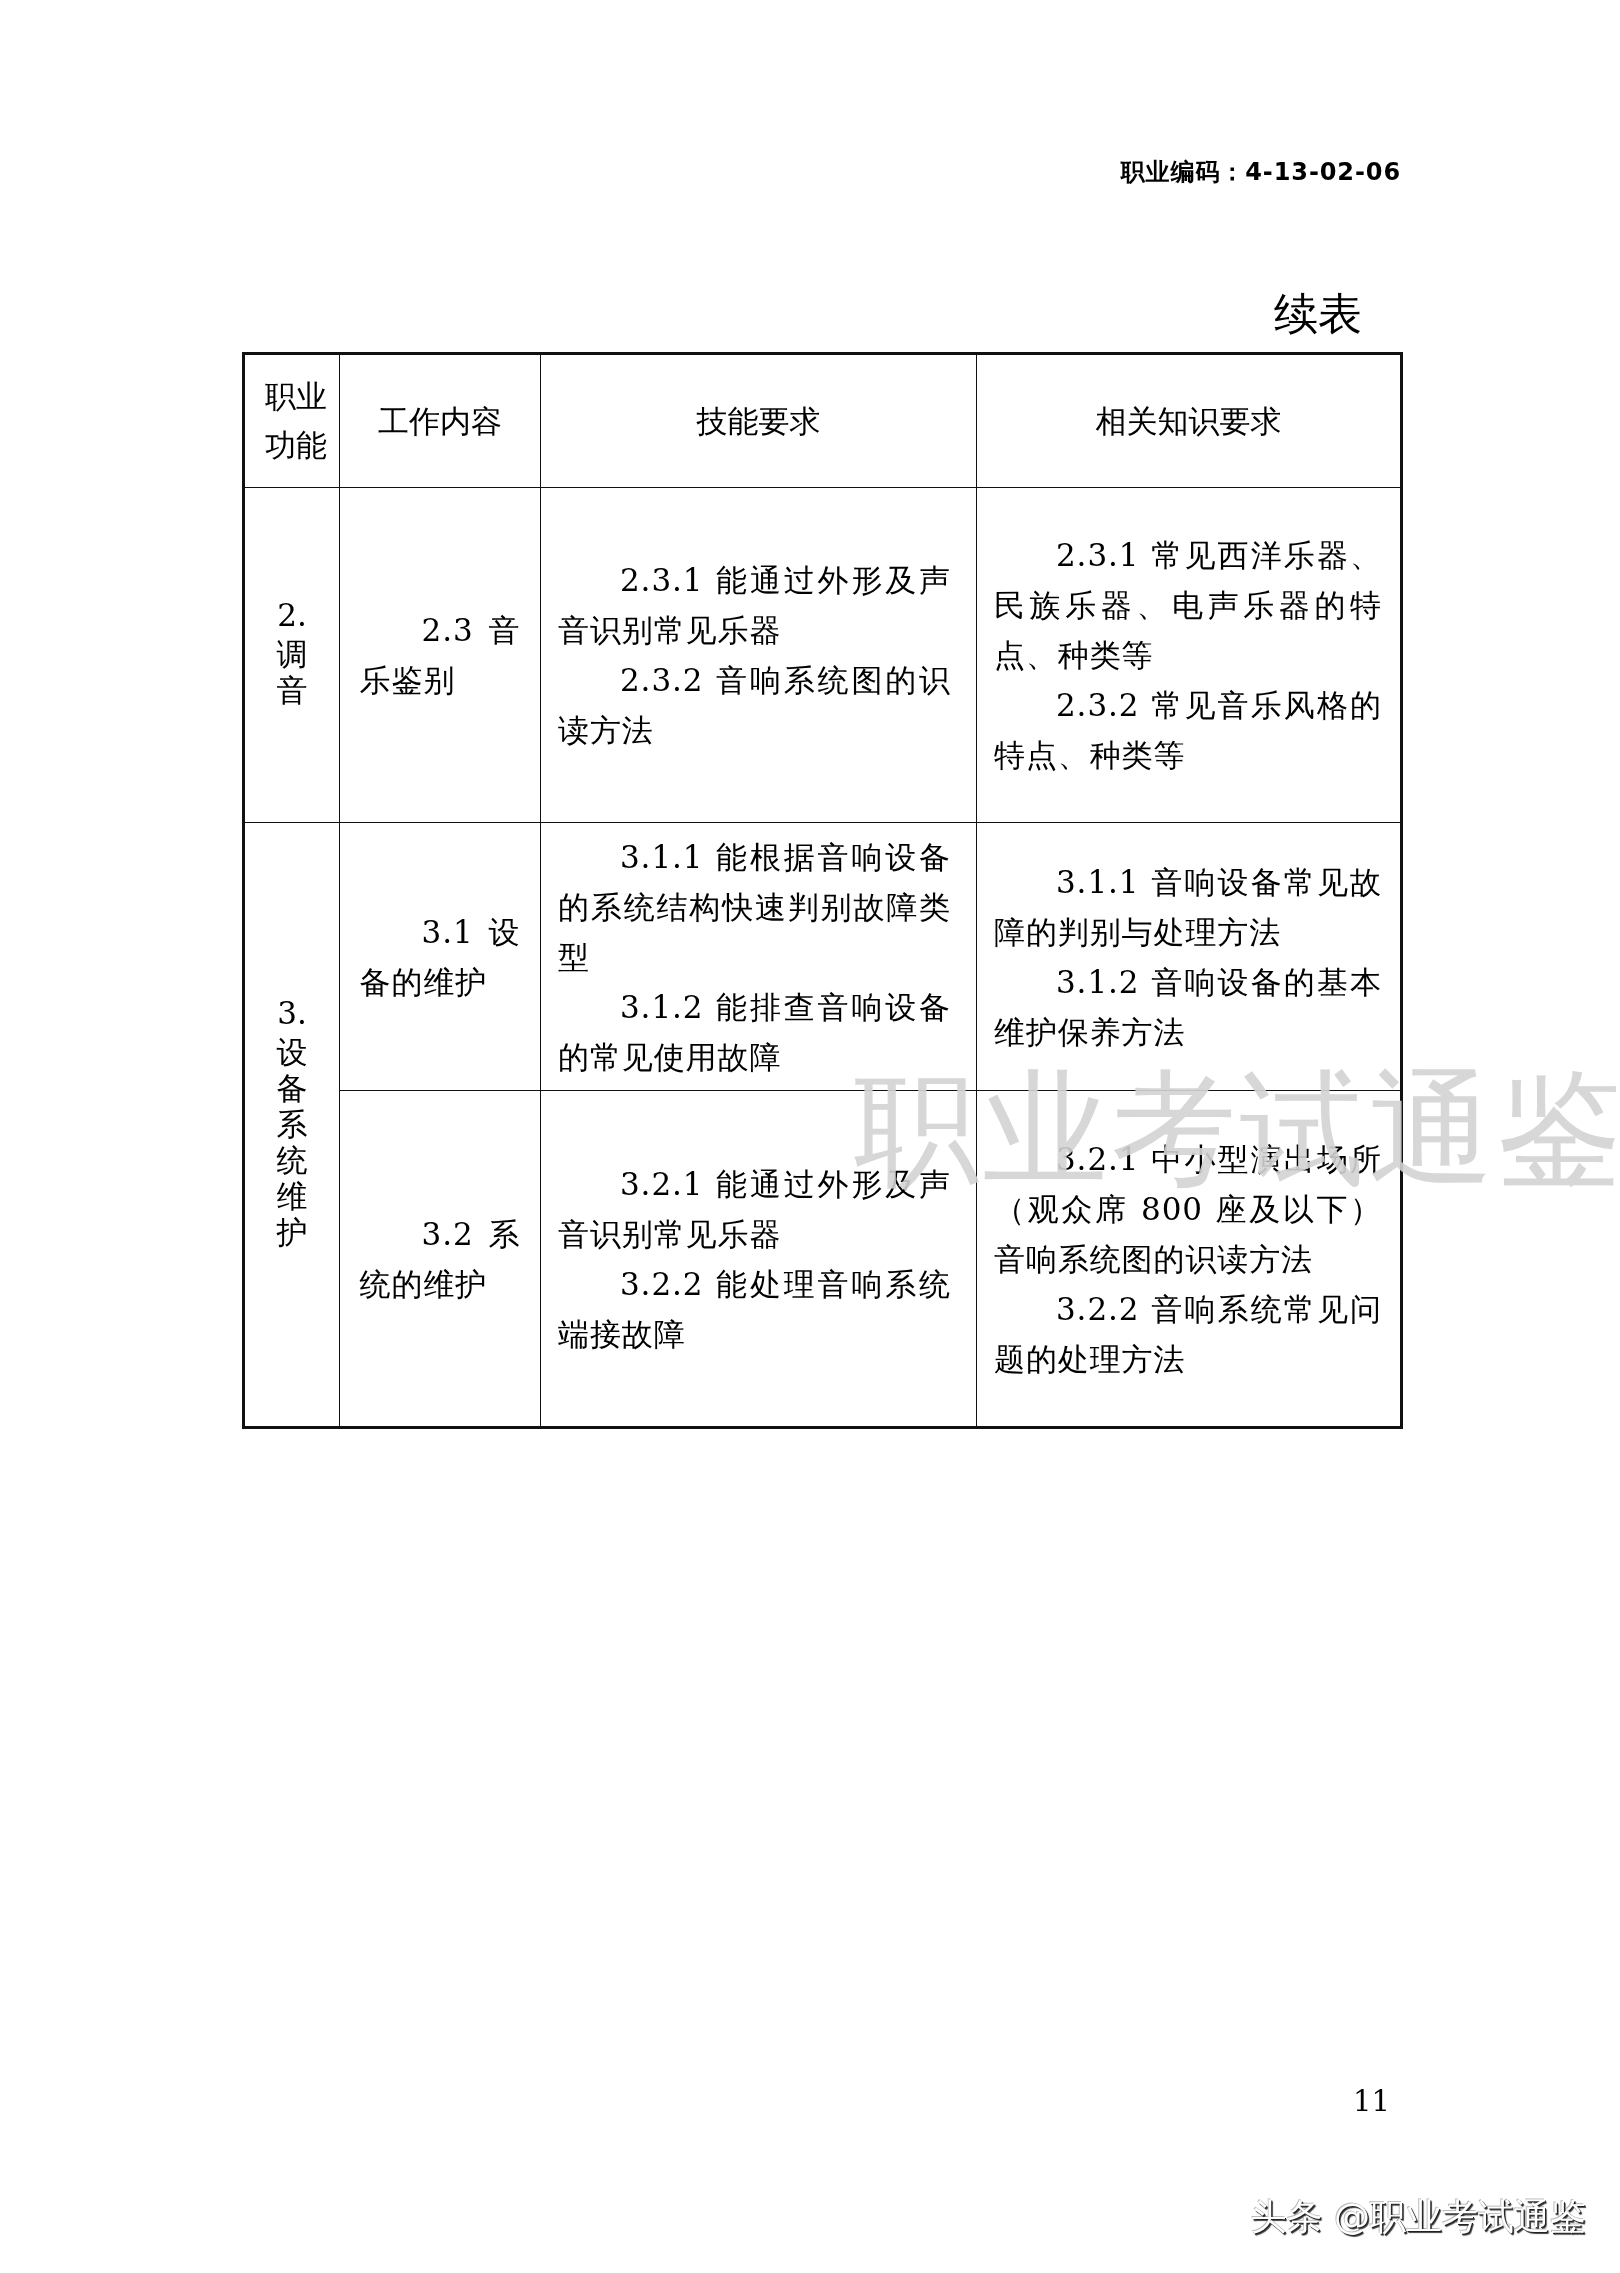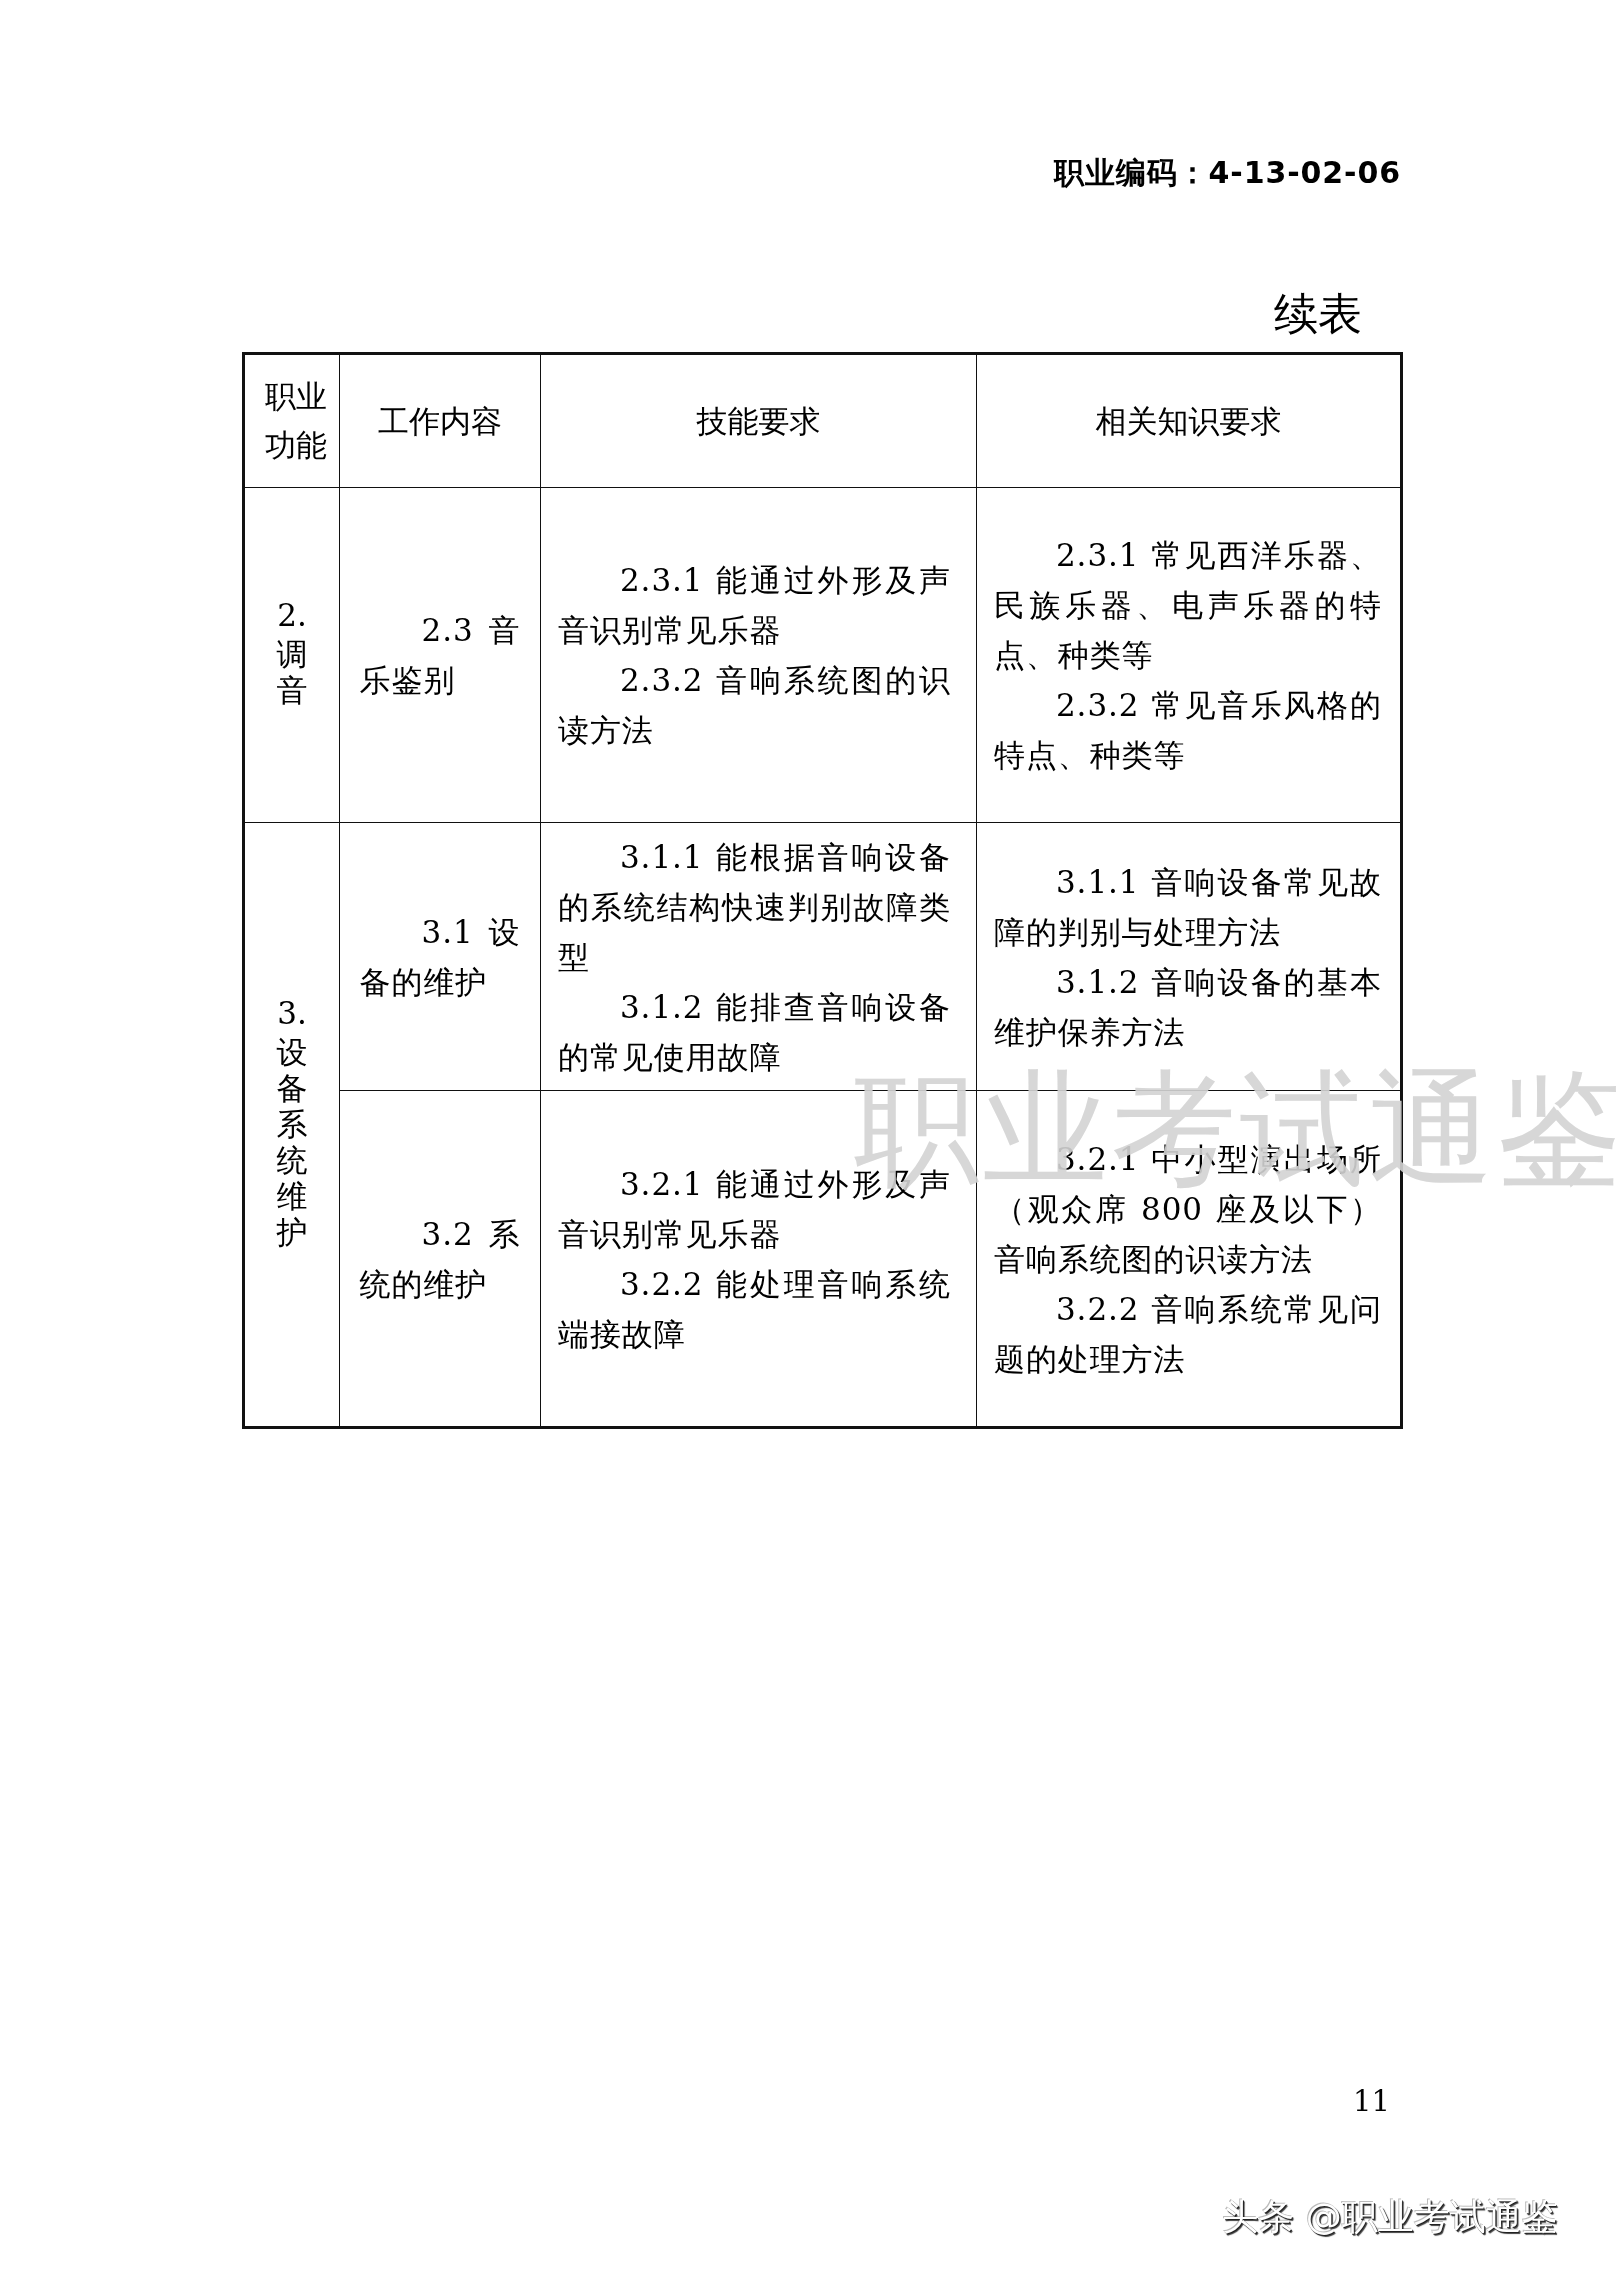--- a/index.html
+++ b/index.html
@@ -12,21 +12,21 @@
     color: #000;
   }
   .code-line {
     position: absolute;
     left: 980px;
     width: 421px;
     top: 151px;
     text-align: right;
     font-family: "DejaVu Sans", "Liberation Sans", sans-serif;
     font-weight: bold;
-    font-size: 30px;
+    font-size: 24px;
     line-height: 43px;
     letter-spacing: 0.9px;
     white-space: nowrap;
   }
   .cont-label {
     position: absolute;
     left: 1248px;
     width: 114px;
     top: 291px;
     text-align: right;
@@ -89,21 +89,21 @@
     top: 2082px;
     text-align: right;
     font-size: 29px;
     line-height: 39px;
   }
   .footer-mark {
     position: absolute;
     left: 1194px;
     width: 392px;
     top: 2194px;
-    text-align: center;
+    text-align: right;
     font-family: "DejaVu Sans", "Liberation Sans", sans-serif;
     font-size: 36px;
     line-height: 46px;
     color: #ffffff;
     text-shadow: 0.9px 0.9px 0 #222, 1.8px 1.8px 0.9px #444, -0.9px -0.9px 0 #bbb;
     white-space: nowrap;
   }
 </style>
 </head>
 <body>

